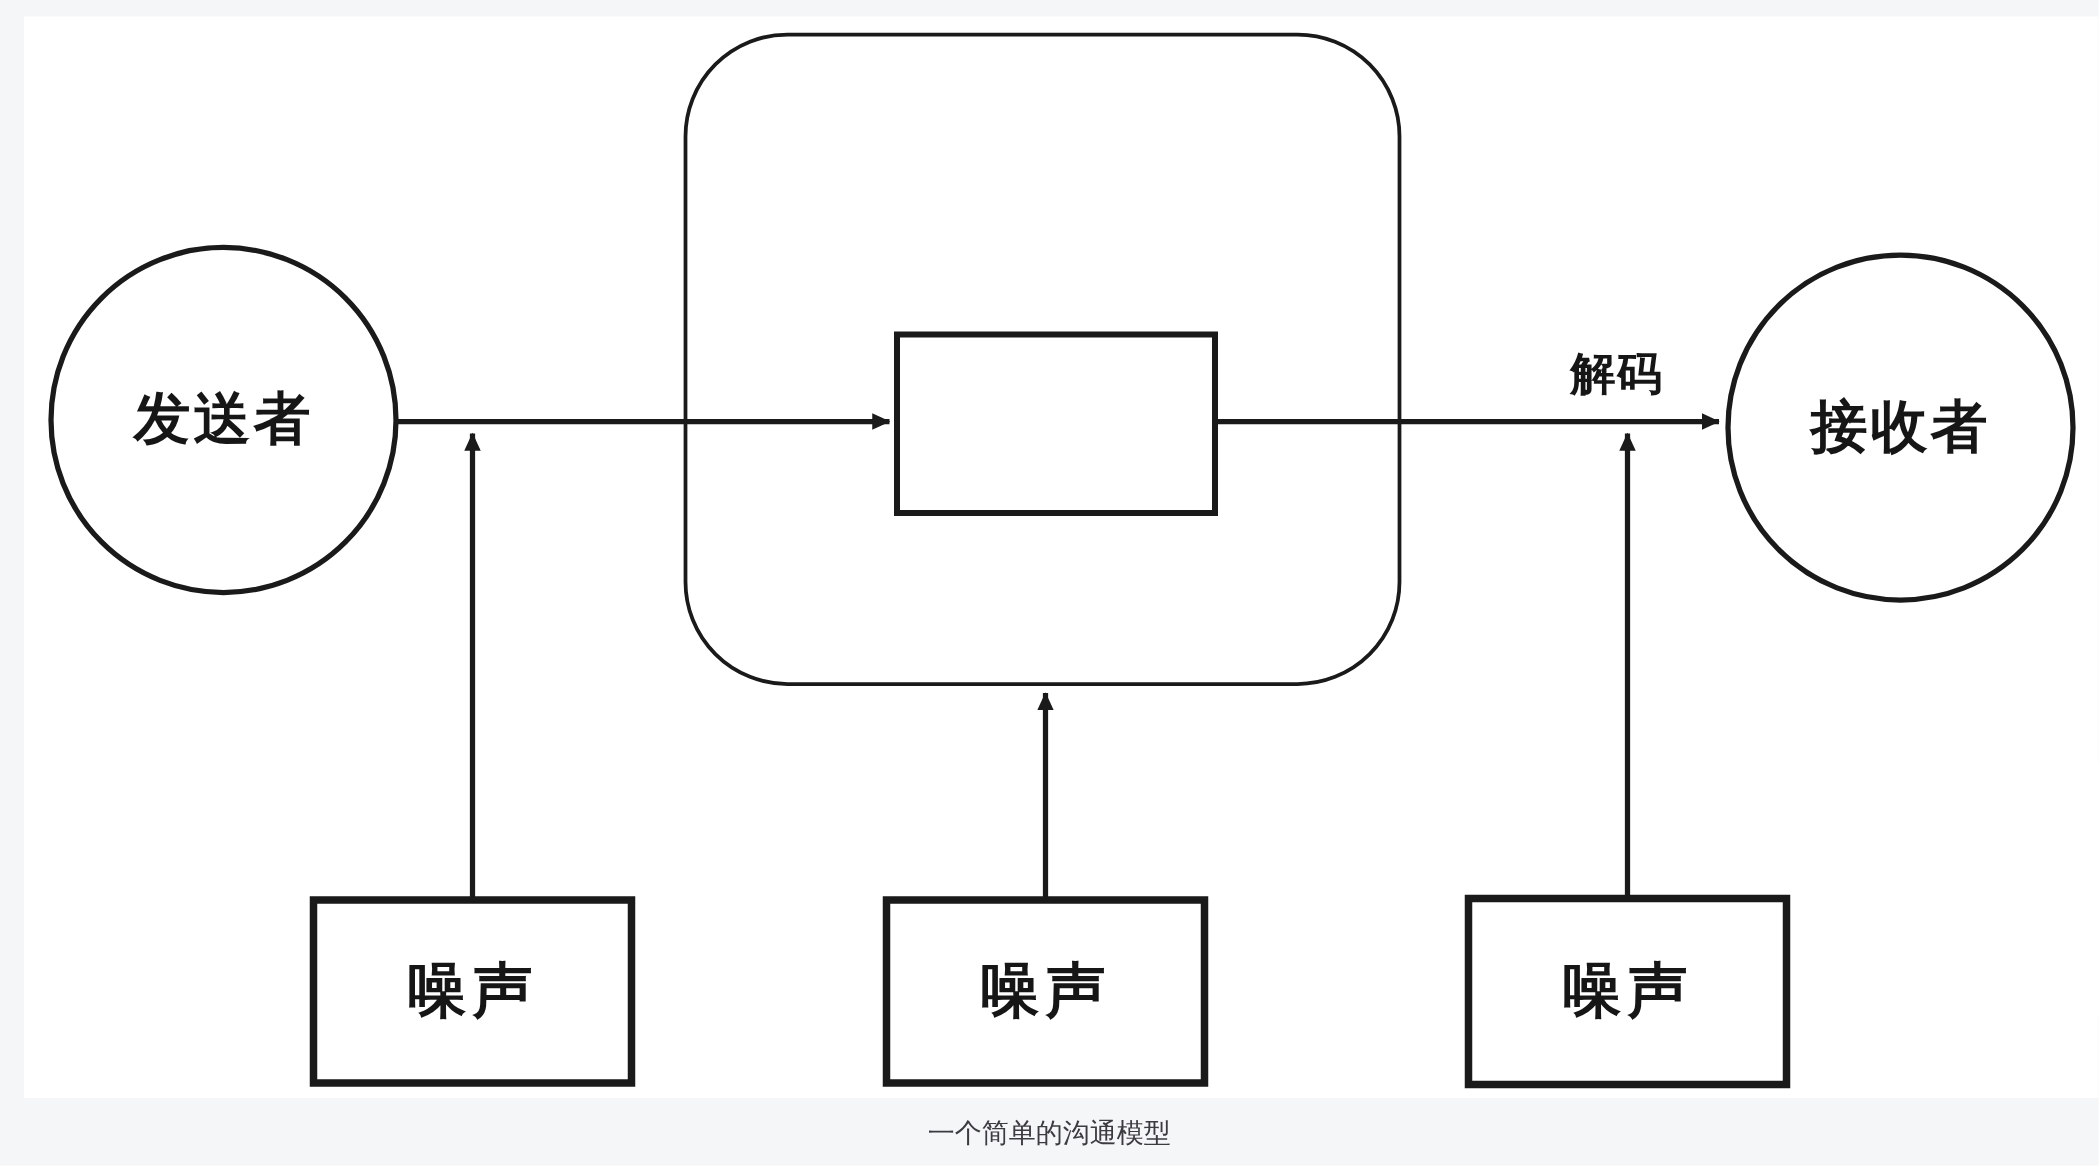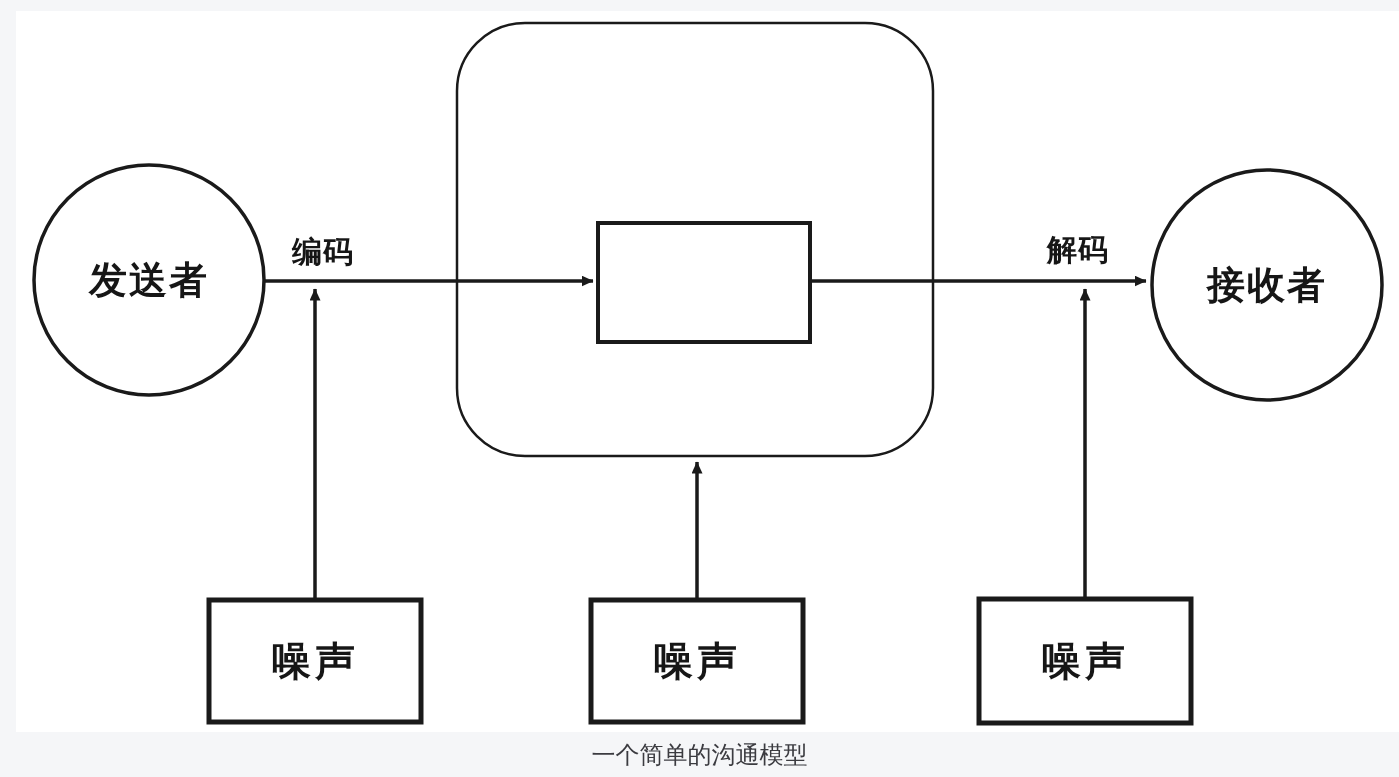--- a/index.html
+++ b/index.html
@@ -46,21 +46,21 @@
   .lbl-edge     { font-size: 30px; letter-spacing: 1px; }
   .caption {
     position: absolute;
     left: 0;
     top: 732px;
     width: 1399px;
     height: 45px;
     display: flex;
     align-items: center;
     justify-content: center;
-    font-size: 24px;
+    font-size: 18px;
     font-weight: 400;
     color: #3b3b40;
   }
 </style>
 </head>
 <body>
 
 <div class="page">
   <div class="canvas"></div>
 
@@ -86,21 +86,20 @@
     <rect x="209" y="600" width="212" height="122" fill="#ffffff" stroke="#1a1a1a" stroke-width="5"></rect>
     <rect x="591" y="600" width="212" height="122" fill="#ffffff" stroke="#1a1a1a" stroke-width="5"></rect>
     <rect x="979" y="599" width="212" height="124" fill="#ffffff" stroke="#1a1a1a" stroke-width="5"></rect>
 
     <circle cx="149" cy="280" r="115" fill="#ffffff" stroke="#1a1a1a" stroke-width="3.5"></circle>
     <circle cx="1267" cy="285" r="115" fill="#ffffff" stroke="#1a1a1a" stroke-width="3.5"></circle>
   </svg>
 
   <div class="label lbl-node" style="left:34px;  top:165px; width:230px; height:230px;">发送者</div>
 
-  <div class="label lbl-edge" style="left:253px; top:234px; width:140px; height:36px;">编码</div>
 
 
 
   <div class="label lbl-edge" style="left:1008px; top:232px; width:140px; height:36px;">解码</div>
 
   <div class="label lbl-node" style="left:1152px; top:170px; width:230px; height:230px;">接收者</div>
 
   <div class="label lbl-noise" style="left:209px; top:600px; width:212px; height:122px;">噪声</div>
 
   <div class="label lbl-noise" style="left:591px; top:600px; width:212px; height:122px;">噪声</div>

